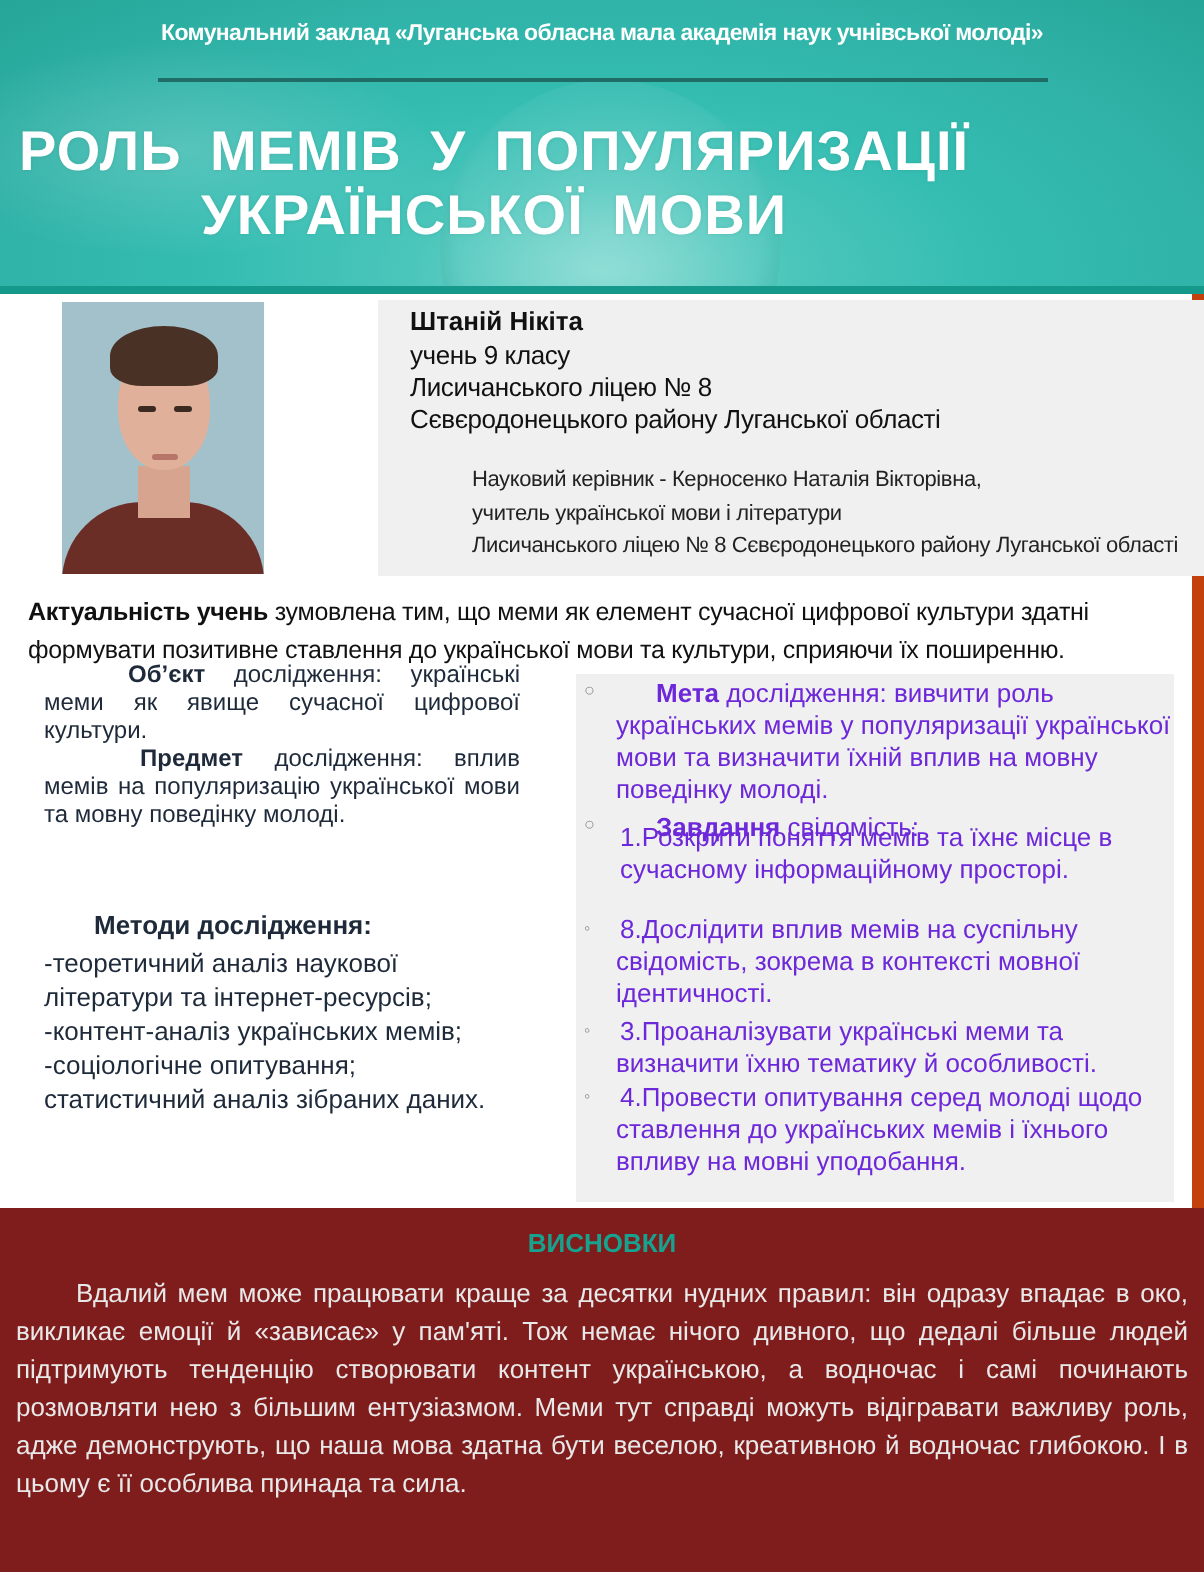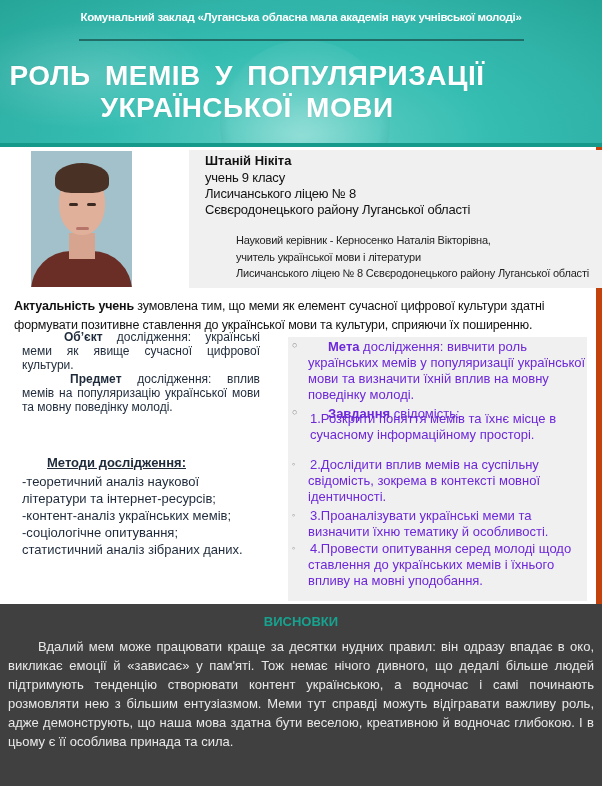--- a/index.html
+++ b/index.html
@@ -57,33 +57,33 @@
 
   
   .relevance {
     position:absolute; left:14px; top:297px; width:580px; font-size:12.5px; line-height:19px; color:#111; letter-spacing:-0.15px;
   }
   .relevance b { font-weight:bold; }
 
   
   .left-col { position:absolute; left:22px; top:330px; width:238px; color:#1e2a3a; }
   .justify { text-align:justify; font-size:12px; line-height:14px; }
-  .methods-title { position:absolute; left:25px; top:125px; font-size:13px; font-weight:bold; color:#1e2a3a;text-decoration:underline; }
+  .methods-title { position:absolute; left:25px; top:125px; font-size:13px; font-weight:bold; color:#1e2a3a; }
   .methods { position:absolute; left:0; top:143px; width:260px; font-size:13px; line-height:17px; color:#1e2a3a; }
 
   
   .right-box {
     position:absolute; left:288px; top:337px; width:299px; height:264px; background:#f0f0f0;
   }
   .rb-text { position:absolute; left:20px; width:280px; font-size:13px; line-height:16px; color:#6d28d9; }
   .bullet { position:absolute; left:4px; font-size:9px; color:#888; }
 
   
   .conclusions {
-    position:absolute; left:0; top:604px; width:602px; height:182px; background:#404040;
+    position:absolute; left:0; top:604px; width:602px; height:182px; background:#7f1d1d;
   }
   .concl-title { position:absolute; left:0; top:10px; width:602px; text-align:center; color:#17a28f; font-size:13px; font-weight:bold; }
   .concl-text {
     position:absolute; left:8px; top:33px; width:586px; color:#e8e8e8; font-size:13px; line-height:19px; text-align:justify; text-indent:30px;
   }
 </style>
 </head>
 <body>
 
 <div class="page">
@@ -143,21 +143,21 @@
     <span class="bullet" style="top:3px">○</span>
     <div class="rb-text" style="top:2px; text-indent:20px">
       <b>Мета</b><span> дослідження: вивчити роль українських мемів у популяризації української мови та визначити їхній вплив на мовну поведінку молоді.</span>
     </div>
     <span class="bullet" style="top:70px">○</span>
     <div class="rb-text" style="top:69px; text-indent:20px">
       <b>Завдання</b><span> свідомість:</span>
     </div>
     <div class="rb-text" style="top:74px; left:22px; width:270px; text-indent:0">1.Розкрити поняття мемів та їхнє місце в сучасному інформаційному просторі.</div>
     <span class="bullet" style="top:122px">◦</span>
-    <div class="rb-text" style="top:120px; text-indent:2px">2.Дослідити вплив мемів на суспільну свідомість, зокрема в контексті мовної ідентичності.</div>
+    <div class="rb-text" style="top:120px; text-indent:2px">8.Дослідити вплив мемів на суспільну свідомість, зокрема в контексті мовної ідентичності.</div>
     <span class="bullet" style="top:173px">◦</span>
     <div class="rb-text" style="top:171px; text-indent:2px">3.Проаналізувати українські меми та визначити їхню тематику й особливості.</div>
     <span class="bullet" style="top:206px">◦</span>
     <div class="rb-text" style="top:204px; text-indent:2px">4.Провести опитування серед молоді щодо ставлення до українських мемів і їхнього впливу на мовні уподобання.</div>
   </div>
 
   <div class="conclusions">
     <div class="concl-title">ВИСНОВКИ</div>
     <div class="concl-text">Вдалий мем може працювати краще за десятки нудних правил: він одразу впадає в око, викликає емоції й «зависає» у пам'яті. Тож немає нічого дивного, що дедалі більше людей підтримують тенденцію створювати контент українською, а водночас і самі починають розмовляти нею з більшим ентузіазмом. Меми тут справді можуть відігравати важливу роль, адже демонструють, що наша мова здатна бути веселою, креативною й водночас глибокою. І в цьому є її особлива принада та сила.</div>
   </div>

